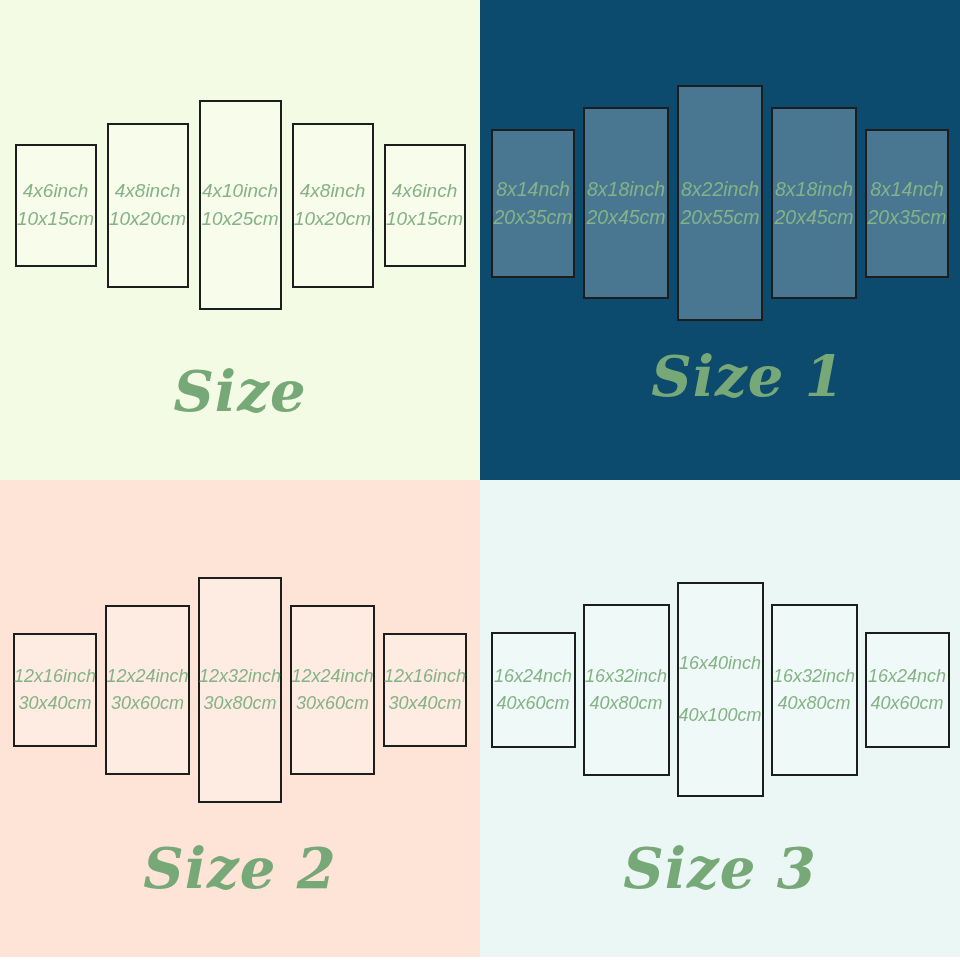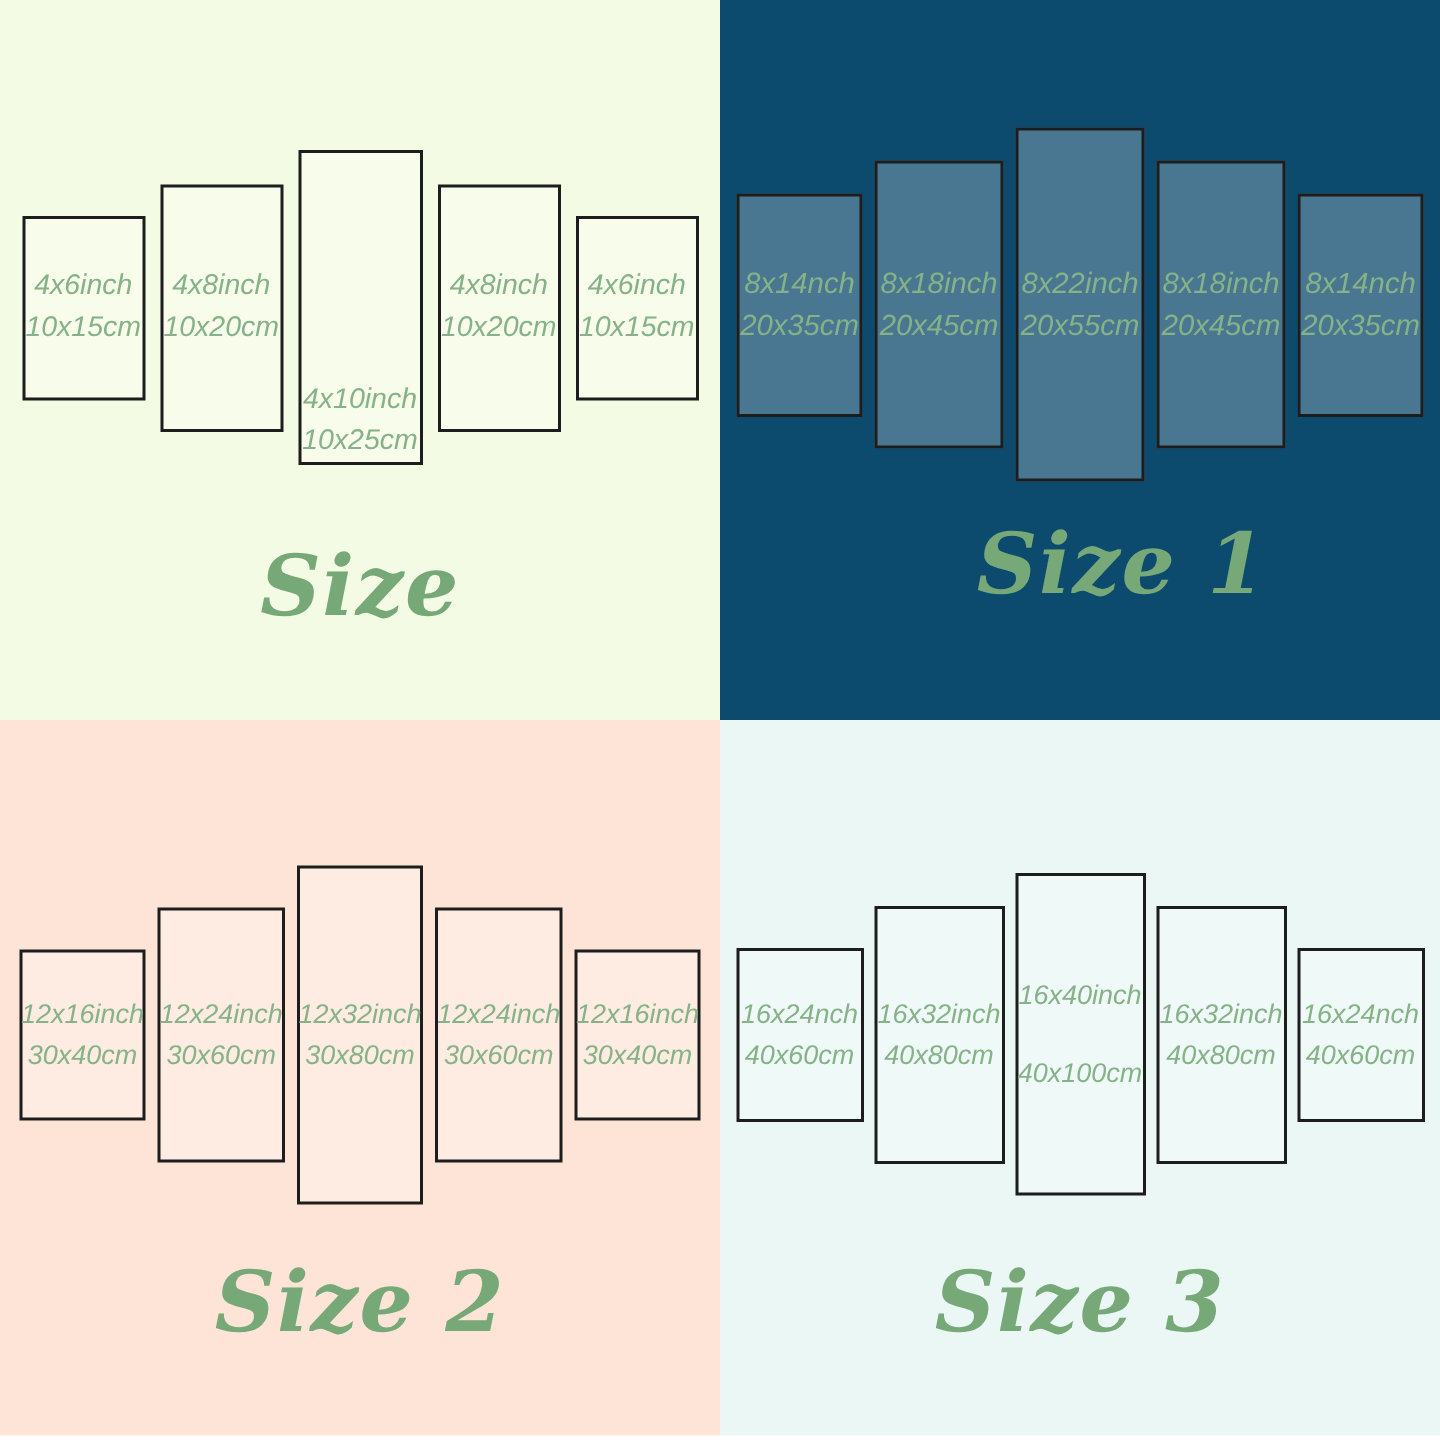--- a/index.html
+++ b/index.html
@@ -52,21 +52,21 @@
     text-align: center;
     font-style: italic;
     color: #85b287;
     flex: 0 0 auto;
   }
   .panel span { display: block; white-space: nowrap; }
 
   
   .q-tl .panel:nth-child(1), .q-tl .panel:nth-child(5) { width: 82px; height: 123px; }
   .q-tl .panel:nth-child(2), .q-tl .panel:nth-child(4) { width: 82px; height: 165px; }
-  .q-tl .panel:nth-child(3)                            { width: 83px; height: 210px; justify-content: flex-end; }
+  .q-tl .panel:nth-child(3)                            { width: 83px; height: 210px; }
   .q-tl .panel { font-size: 19px; line-height: 1.45; }
 
   
   .q-tr .panel:nth-child(1), .q-tr .panel:nth-child(5) { width: 84px; height: 149px; }
   .q-tr .panel:nth-child(2), .q-tr .panel:nth-child(4) { width: 86px; height: 192px; }
   .q-tr .panel:nth-child(3)                            { width: 86px; height: 236px; }
   .q-tr .panel { font-size: 19.5px; line-height: 1.45; }
 
   
   .q-bl .panel:nth-child(1), .q-bl .panel:nth-child(5) { width: 84px; height: 114px; }

